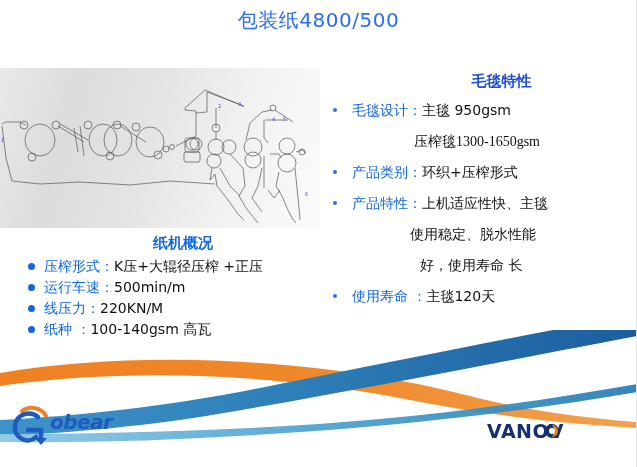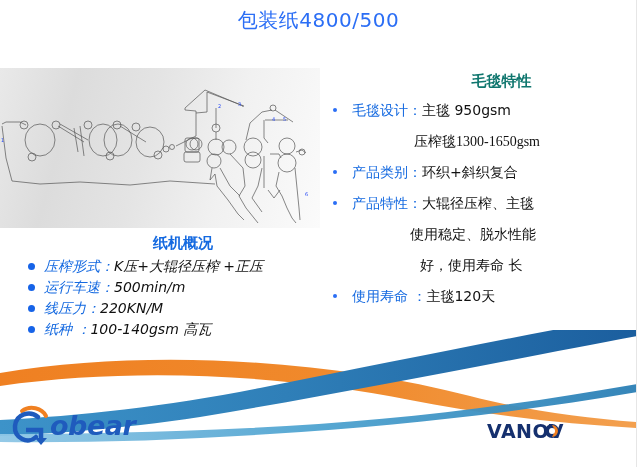--- a/index.html
+++ b/index.html
@@ -36,33 +36,33 @@
   
   .left-block{position:absolute;left:18px;top:234px;width:310px;}
   .left-head{
     color:#1469e0;font-weight:bold;font-size:15px;
     text-align:center;margin:0 0 3px 0;padding-left:20px;
     white-space:nowrap;
   }
   ul.bul{list-style:none;margin:0;padding:0;}
   ul.bul li{
     position:relative;padding-left:26px;margin:0 0 1px 0;
-    font-size:14px;line-height:20px;color:#111;white-space:nowrap;font-style:italic;
+    font-size:14px;line-height:20px;color:#111;white-space:nowrap;
   }
   ul.bul li .dot{
     position:absolute;left:10px;top:7px;width:7px;height:7px;
     border-radius:50%;background:#1663e8;
   }
   .lbl{color:#1469e0;}
   .val{color:#111;}
 
   
   .right-block{position:absolute;left:322px;top:72px;width:315px;}
   .right-head{
-    color:#0f766e;font-weight:bold;font-size:15px;
+    color:#1d4ed8;font-weight:bold;font-size:15px;
     text-align:center;margin:0 0 8px 0;padding-left:44px;
     white-space:nowrap;
   }
   ul.bul2{list-style:none;margin:0;padding:0;}
   ul.bul2 li{
     position:relative;padding-left:30px;margin:8px 0 2px 0;
     font-size:14px;line-height:23px;color:#111;white-space:nowrap;
   }
   ul.bul2 li .sdot{
     position:absolute;left:11px;top:9px;width:4px;height:4px;
@@ -75,21 +75,21 @@
   .cont.i4{padding-left:92px;}
 
   
   .footer{position:absolute;left:0;top:330px;width:637px;height:137px;overflow:hidden;}
 
   
   .gobear{position:absolute;left:8px;top:404px;height:46px;width:160px;}
   .gobear .gtext{
     position:absolute;left:42px;top:6px;
     font-family:"DejaVu Sans","Liberation Sans",sans-serif;
-    font-style:italic;font-weight:bold;font-size:27px;color:#1f5bbd;
+    font-style:italic;font-weight:bold;font-size:20px;color:#1f5bbd;
     letter-spacing:-0.5px;
   }
   .vanov{position:absolute;left:487px;top:420px;width:120px;height:30px;}
   .vanov .vtext{
     position:absolute;left:0;top:0;
     font-family:"DejaVu Sans","Liberation Sans",sans-serif;
     font-weight:bold;font-size:19px;color:#15306e;letter-spacing:0.5px;
   }
 </style>
 </head>
@@ -203,26 +203,26 @@
     <div class="right-head">毛毯特性</div>
     <ul class="bul2">
       <li>
         <span class="sdot"></span>
         <span class="lbl">毛毯设计：</span><span class="val">主毯 950gsm</span>
       </li>
       <li class="cont i1" style="list-style:none;padding-left:92px;">压榨毯1300-1650gsm</li>
 
       <li>
         <span class="sdot"></span>
-        <span class="lbl">产品类别：</span><span class="val">环织+斜织复合</span>
-      </li>
-
-      <li>
-        <span class="sdot"></span>
-        <span class="lbl">产品特性：</span><span class="val">大辊径压榨、主毯</span>
+        <span class="lbl">产品类别：</span><span class="val">环织+压榨形式</span>
+      </li>
+
+      <li>
+        <span class="sdot"></span>
+        <span class="lbl">产品特性：</span><span class="val">上机适应性快、主毯</span>
       </li>
       <li class="cont i2" style="list-style:none;padding-left:88px;">使用稳定、脱水性能</li>
       <li class="cont i3" style="list-style:none;padding-left:98px;">好，使用寿命 长</li>
 
       <li>
         <span class="sdot"></span>
         <span class="lbl">使用寿命 ：</span><span class="val">主毯120天</span>
       </li>
     </ul>
   </div>

